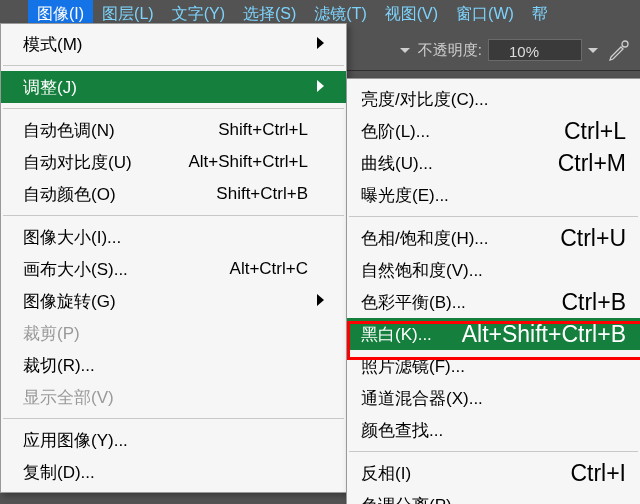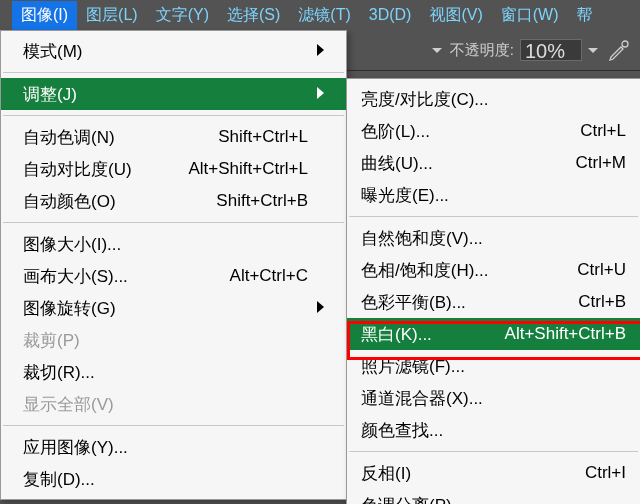--- a/index.html
+++ b/index.html
@@ -8,24 +8,24 @@
     width: 640px;
     height: 504px;
     overflow: hidden;
     font-family: "Microsoft YaHei", "SimSun", Arial, sans-serif;
     font-size: 16px;
     background: #535353;
     color: #e8e8e8;
   }
   .menubar {
     display: flex;
-    align-items: center;
+    align-items: flex-start;
     height: 30px;
     background: #535353;
-    padding-left: 12px;
+    padding-left: 28px;
     border-bottom: 1px solid #2e2e2e;
   }
   .menubar-item {
     padding: 4px 9px;
     color: #7dd3fc;
     font-size: 16px;
     cursor: default;
   }
   .menubar-item.active {
     background: #1473e6;
@@ -53,47 +53,47 @@
     justify-content: flex-end;
     align-items: center;
     margin-right: 8px;
   }
   .optionsbar .field {
     width: 52px;
     height: 20px;
     background: #3a3a3a;
     border: 1px solid #6a6a6a;
     color: #ddd;
-    padding: 0 4px;
-    font-size: 20px;
+    padding: 0 20px;
+    font-size: 15px;
     margin-left: 6px;
     margin-right: 6px;
     display: flex;
-    align-items: flex-start;
+    align-items: flex-end;
   }
   .optionsbar-label { color: #cfcfcf; }
   .caret {
     display: inline-block;
     width: 0; height: 0;
     border-left: 5px solid transparent;
     border-right: 5px solid transparent;
     border-top: 5px solid #cfcfcf;
   }
   .brush-icon {
     width: 22px; height: 22px;
     margin-left: 10px;
     display: inline-flex;
     align-items: center;
     justify-content: center;
   }
 
   
   .dropdown {
     position: absolute;
-    top: 30px;
+    top: 23px;
     left: 0;
     width: 345px;
     background: #f6f6f6;
     color: #000;
     border: 1px solid #999;
     box-shadow: 3px 3px 6px rgba(0,0,0,.3);
     z-index: 10;
     padding: 4px 0;
   }
   .dropdown .row, .submenu .row {
@@ -139,40 +139,39 @@
     left: 346px;
     width: 293px;
     background: #f6f6f6;
     color: #000;
     border: 1px solid #999;
     box-shadow: 3px 3px 6px rgba(0,0,0,.3);
     z-index: 11;
     padding: 4px 0;
   }
   .submenu .row { padding: 0 14px; }
-  .submenu .row .shortcut { font-size: 17px; }
+  .submenu .row .shortcut { font-size: 23px; }
 
   
   .red-box {
     position: absolute;
     border: 3px solid #ff0000;
     pointer-events: none;
     z-index: 20;
   }
 </style>
 </head>
 <body>
 
 <div class="menubar">
   <div class="menubar-item active">图像(I)</div>
   <div class="menubar-item">图层(L)</div>
   <div class="menubar-item">文字(Y)</div>
   <div class="menubar-item">选择(S)</div>
   <div class="menubar-item">滤镜(T)</div>
-  <div class="menubar-item">3D(D)</div>
   <div class="menubar-item">视图(V)</div>
   <div class="menubar-item">窗口(W)</div>
   <div class="menubar-item">帮</div>
 </div>
 
 <div class="optionsbar">
   <span class="select-caret">
       <span class="caret"></span>
     </span>
   <span class="optionsbar-label">不透明度:</span>
@@ -271,26 +270,26 @@
   <div class="row">
     <span class="label">曲线(U)...</span>
       <span class="shortcut">Ctrl+M</span>
   </div>
   <div class="row">
     <span class="label">曝光度(E)...</span>
       <span class="shortcut"></span>
   </div>
   <div class="sep"></div>
   <div class="row">
-    <span class="label">自然饱和度(V)...</span>
-      <span class="shortcut"></span>
-  </div>
-  <div class="row">
     <span class="label">色相/饱和度(H)...</span>
       <span class="shortcut">Ctrl+U</span>
+  </div>
+  <div class="row">
+    <span class="label">自然饱和度(V)...</span>
+      <span class="shortcut"></span>
   </div>
   <div class="row">
     <span class="label">色彩平衡(B)...</span>
       <span class="shortcut">Ctrl+B</span>
   </div>
   <div class="row selected">
     <span class="label">黑白(K)...</span>
       <span class="shortcut">Alt+Shift+Ctrl+B</span>
   </div>
   <div class="row">

